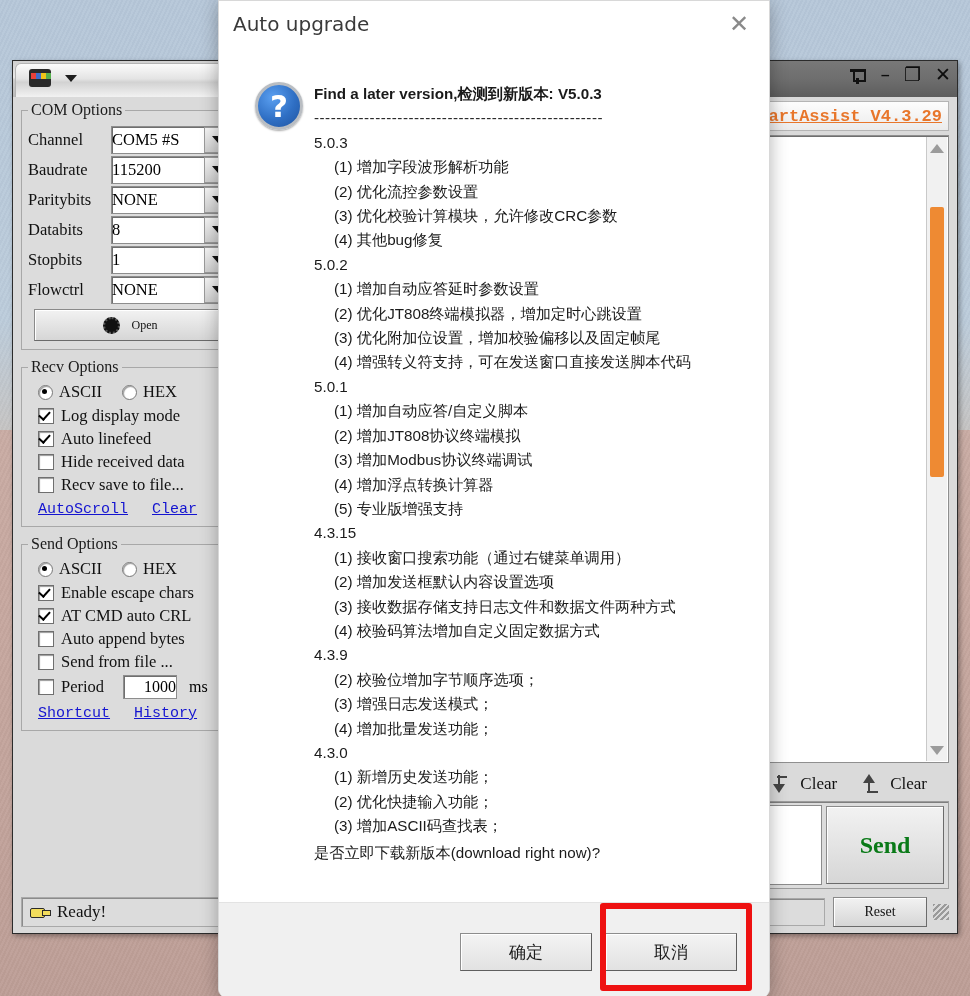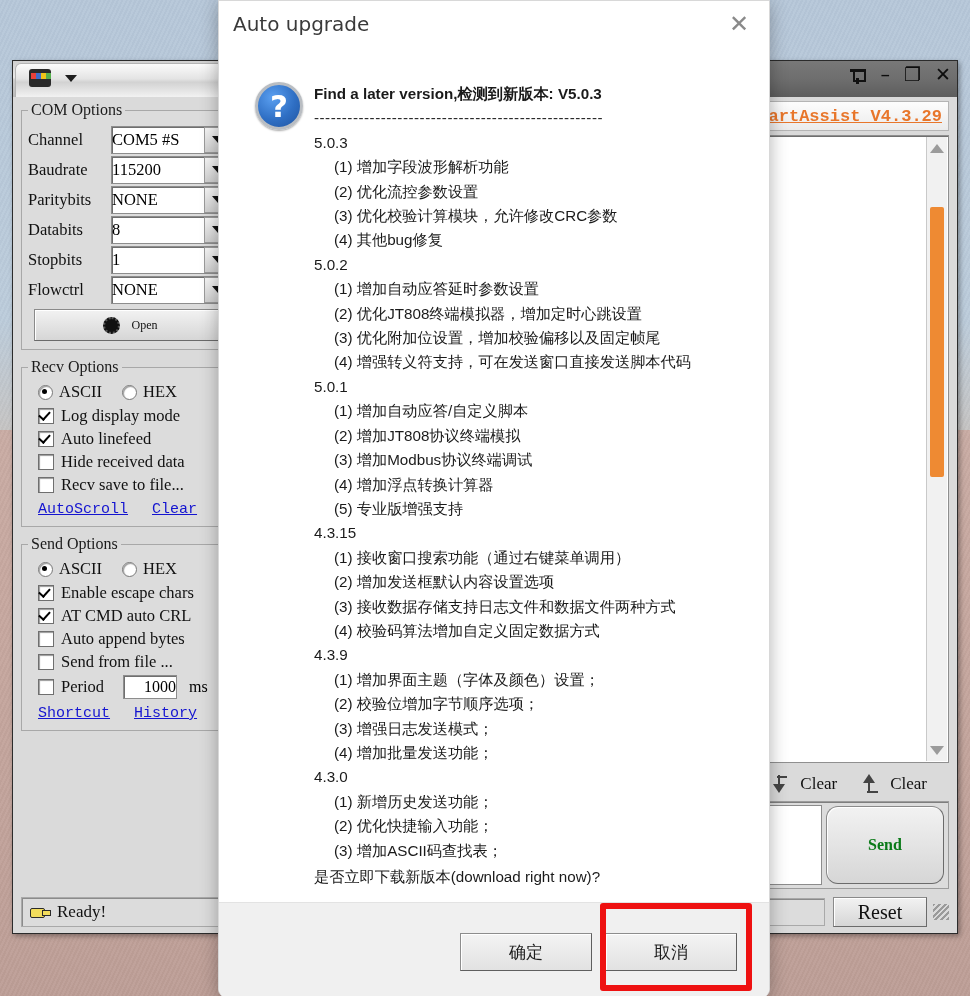--- a/index.html
+++ b/index.html
@@ -129,32 +129,32 @@
   .arr-up{position:relative;width:16px;height:18px;}
   .arr-up::before{content:"";position:absolute;left:1px;bottom:0;width:2px;height:11px;background:#444;}
   .arr-up::after{content:"";position:absolute;left:0px;bottom:0px;width:11px;height:2px;background:#444;}
   .arr-up i{position:absolute;left:-4px;top:-1px;width:0;height:0;border-left:6px solid transparent;border-right:6px solid transparent;border-bottom:9px solid #444;}
 
   .send-area{position:absolute;left:234px;right:8px;bottom:44px;height:86px;
     background:#dcdcdc;border:1px solid #9c9c9c;box-shadow:inset 1px 1px 0 #7e7e7e;}
   .send-input{position:absolute;left:3px;top:3px;right:126px;bottom:3px;background:#fff;border:1px solid #8c8c8c;}
   .send-btn{position:absolute;right:4px;top:4px;width:116px;bottom:4px;
     display:flex;align-items:center;justify-content:center;
-    font-family:"Liberation Serif",serif;font-weight:bold;font-size:16px;color:#0a7a18;border-radius:12px;}
+    font-family:"Liberation Serif",serif;font-weight:bold;font-size:24px;color:#0a7a18;}
   .status-bar{position:absolute;left:8px;right:8px;bottom:4px;height:34px;display:flex;align-items:center;}
   .sb-left{flex:1;height:30px;background:#dcdcdc;border:1px solid #a9a9a9;box-shadow:inset 1px 1px 0 #8b8b8b;
     display:flex;align-items:center;padding-left:8px;box-sizing:border-box;gap:8px;}
   .hand-ico{width:19px;height:15px;position:relative;}
   .hand-ico::before{content:"";position:absolute;left:0;top:3px;width:13px;height:8px;background:#f2dc5c;border:1px solid #2a2a2a;border-radius:2px;}
   .hand-ico::after{content:"";position:absolute;left:12px;top:5px;width:7px;height:4px;background:#f2dc5c;border:1px solid #2a2a2a;}
   .sb-text{font-family:"Liberation Serif",serif;font-size:17px;color:#111;}
   .sb-count{width:90px;height:28px;background:#dcdcdc;border:1px solid #a9a9a9;box-shadow:inset 1px 1px 0 #8b8b8b;
     font-family:"Liberation Serif",serif;font-size:16px;display:flex;align-items:center;padding-left:6px;box-sizing:border-box;}
   .reset-btn{width:92px;height:28px;margin-left:8px;display:flex;align-items:center;justify-content:center;
-    font-family:"Liberation Serif",serif;font-size:20px;color:#111;}
+    font-family:"Liberation Serif",serif;font-size:14px;color:#111;}
   .grip{width:16px;height:16px;margin-left:6px;
     background:repeating-linear-gradient(135deg,#9a9a9a 0 2px,transparent 2px 4px);}
 
   
   #dialog{
     position:absolute;left:218px;top:0;width:550px;height:996px;
     background:#ffffff;border:1px solid #d8d8d8;border-radius:0 0 9px 9px;
     box-shadow:0 3px 18px rgba(0,0,0,.30);
     overflow:hidden;
   }
@@ -419,21 +419,20 @@
           <div class="it">(2) 增加JT808协议终端模拟</div>
           <div class="it">(3) 增加Modbus协议终端调试</div>
           <div class="it">(4) 增加浮点转换计算器</div>
           <div class="it">(5) 专业版增强支持</div>
           <div class="ver">4.3.15</div>
           <div class="it">(1) 接收窗口搜索功能（通过右键菜单调用）</div>
           <div class="it">(2) 增加发送框默认内容设置选项</div>
           <div class="it">(3) 接收数据存储支持日志文件和数据文件两种方式</div>
           <div class="it">(4) 校验码算法增加自定义固定数据方式</div>
           <div class="ver">4.3.9</div>
-          <div class="it">(1) 增加界面主题（字体及颜色）设置；</div>
           <div class="it">(2) 校验位增加字节顺序选项；</div>
           <div class="it">(3) 增强日志发送模式；</div>
           <div class="it">(4) 增加批量发送功能；</div>
           <div class="ver">4.3.0</div>
           <div class="it">(1) 新增历史发送功能；</div>
           <div class="it">(2) 优化快捷输入功能；</div>
           <div class="it">(3) 增加ASCII码查找表；</div>
         </div>
       <div class="q">是否立即下载新版本(download right now)?</div>
     </div>

